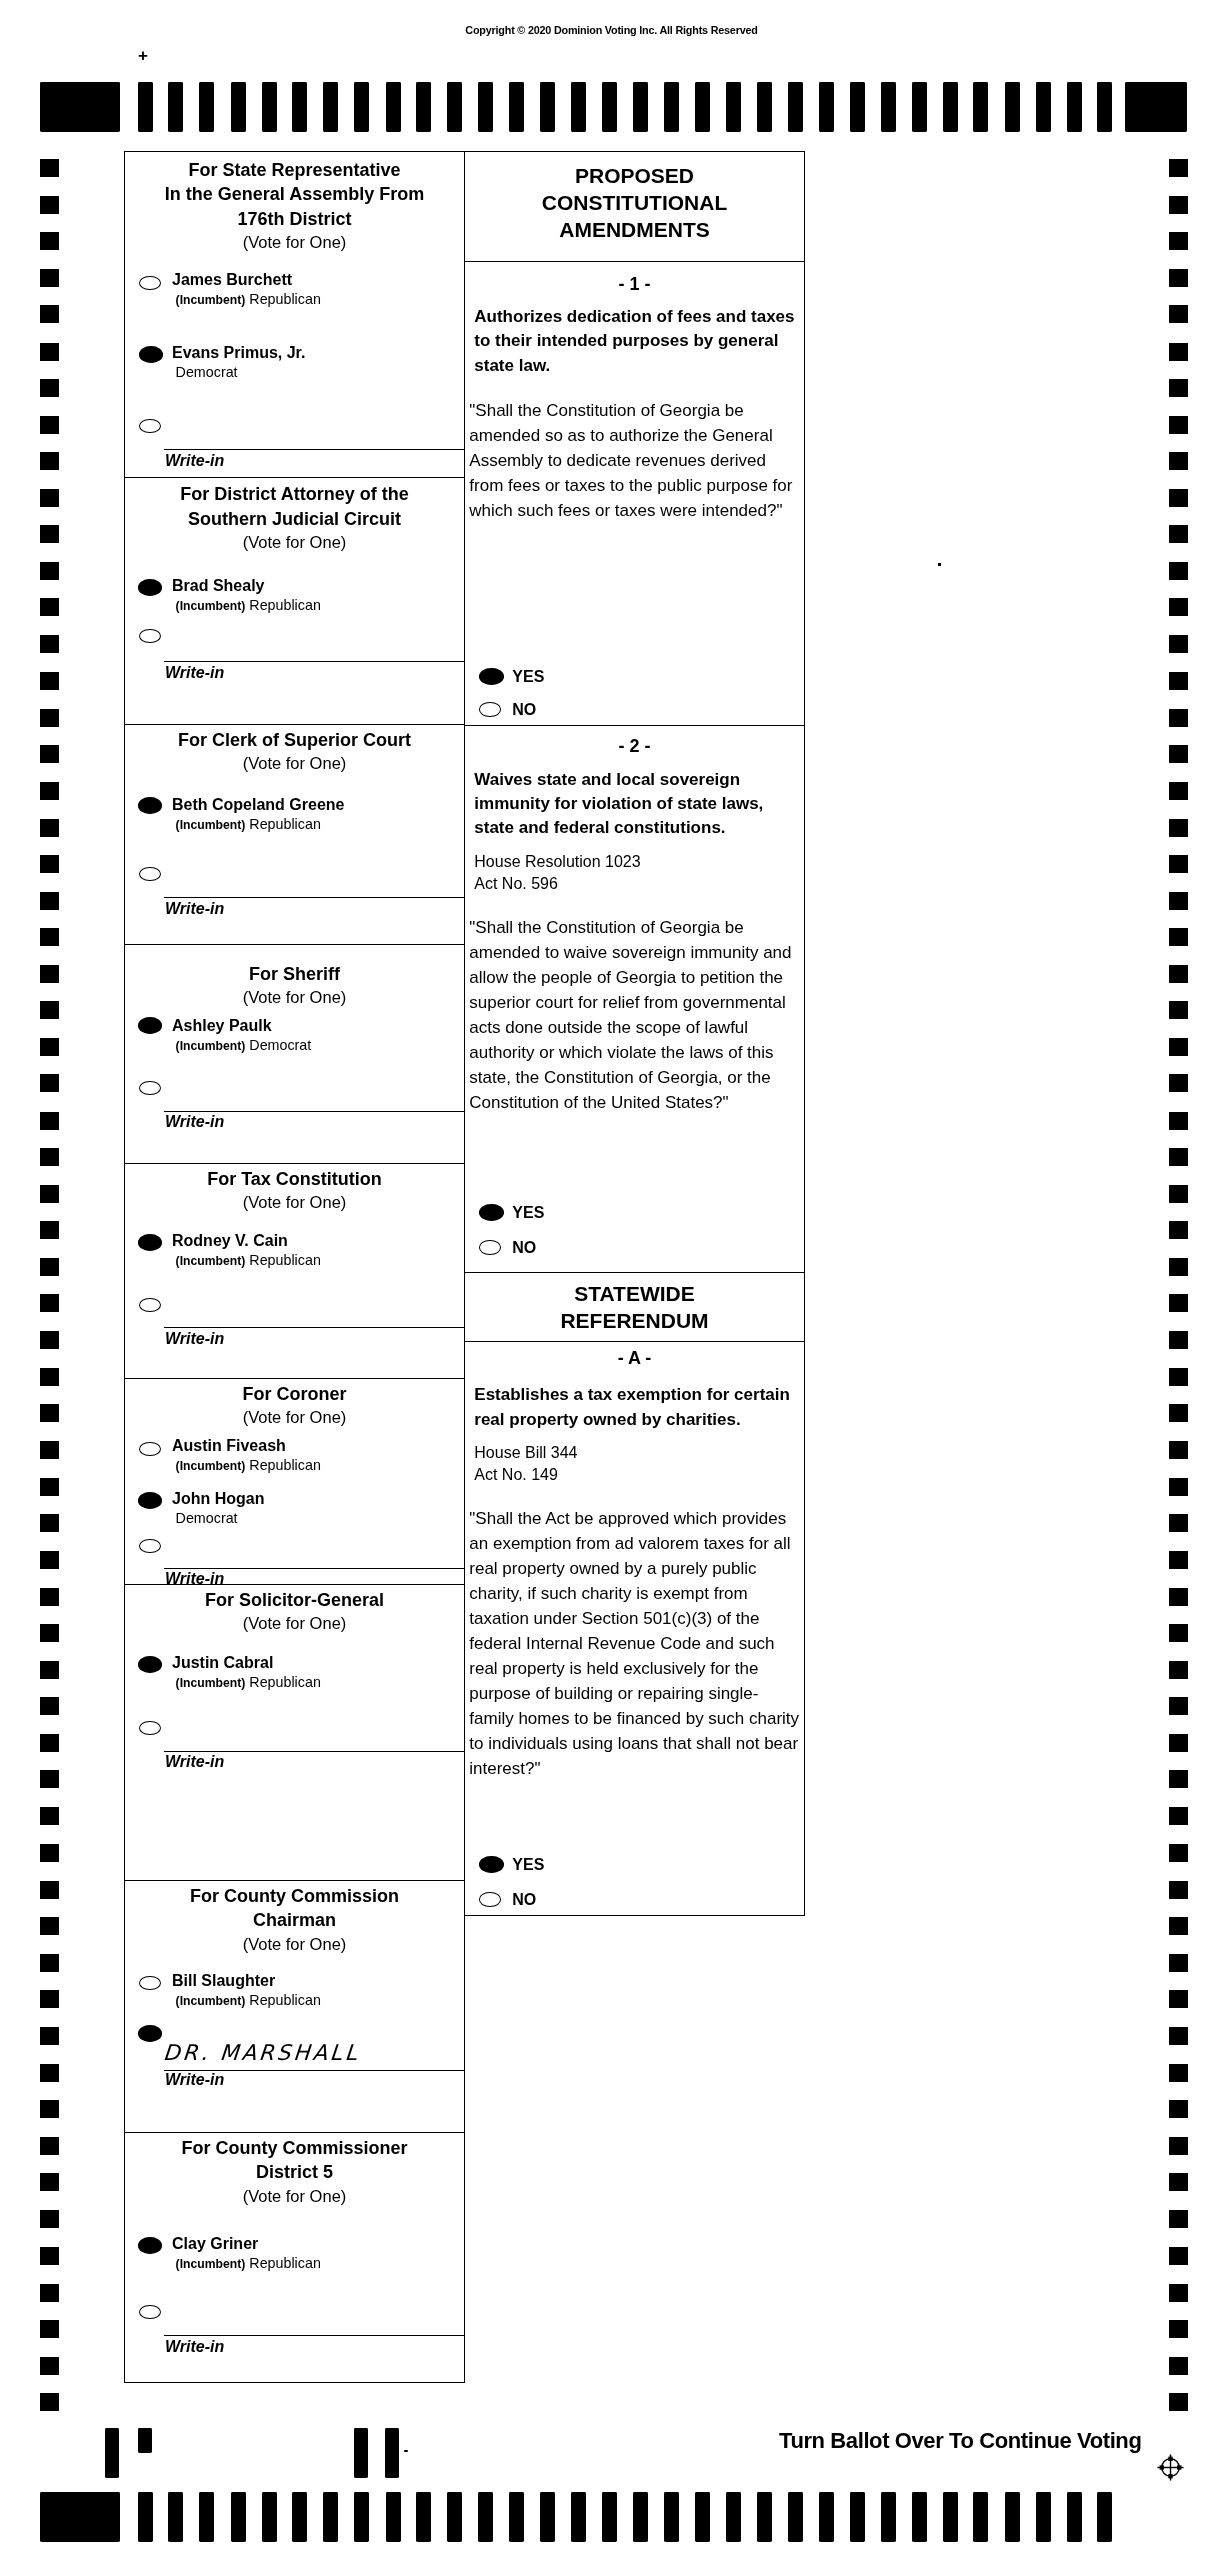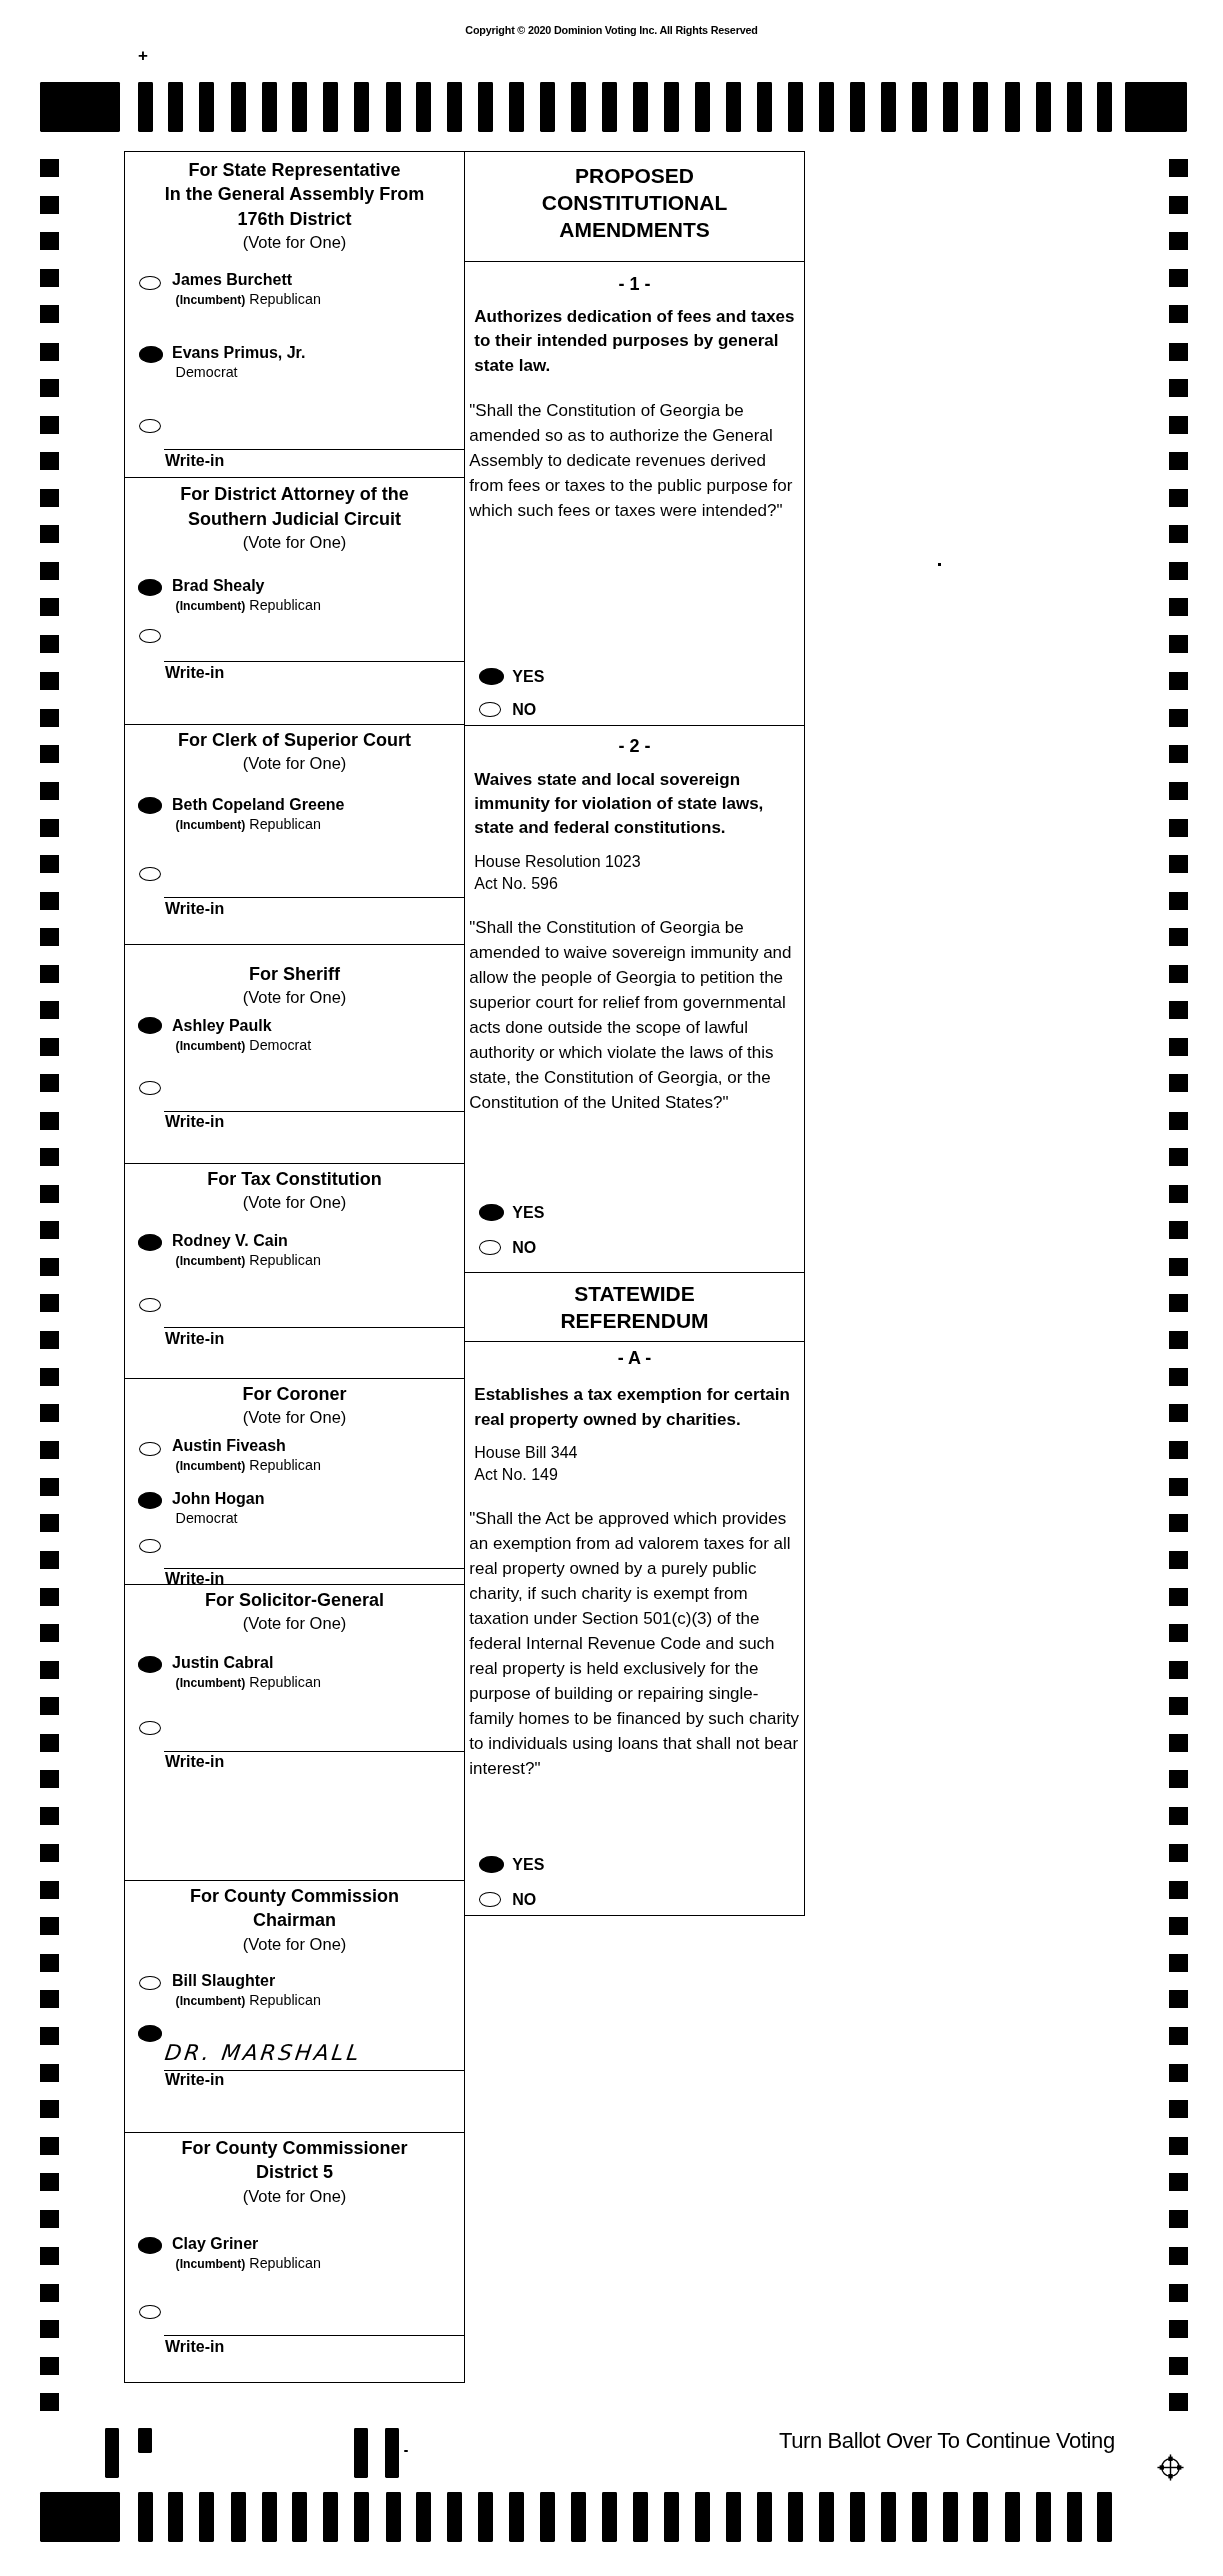--- a/index.html
+++ b/index.html
@@ -14,32 +14,32 @@
   .sec { position: absolute; left: 0; right: 0; border-top: 1.4px solid #000; box-sizing: border-box; }
   .contest-title { text-align: center; font-weight: bold; font-size: 18px; line-height: 24.4px; margin-top: 8.6px; }
   .vote-for { text-align: center; font-size: 16.5px; line-height: 23px; }
   .oval { position: absolute; width: 21.5px; height: 14.3px; border: 1.4px solid #000; border-radius: 50%; box-sizing: border-box; background: #fff; }
   .oval.filled { background: #000; width: 24.4px; height: 17px; }
   .cand { position: absolute; left: 47px; }
   .cand-name { font-weight: bold; font-size: 16px; line-height: 20px; }
   .cand-party { font-size: 14.3px; line-height: 18.6px; padding-left: 3.6px; }
   .cand-party .inc { font-weight: bold; font-size: 12.2px; }
   .writein-line { position: absolute; left: 39px; right: 0; border-top: 1.4px solid #000; }
-  .writein-label { position: absolute; left: 40px; font-weight: bold; font-size: 16px; line-height: 18.6px; }
+  .writein-label { position: absolute; left: 40px; font-weight: bold; font-size: 16px; line-height: 18.6px; font-style: italic; }
   .header-title { text-align: center; font-weight: bold; font-size: 21px; line-height: 27px; }
   .q-num { text-align: center; font-weight: bold; font-size: 18px; line-height: 21.5px; }
   .q-summary { font-weight: bold; font-size: 17px; line-height: 24.4px; padding: 0 8.6px 0 9.3px; }
   .q-ref { font-size: 16px; line-height: 22px; padding: 0 8.6px 0 9.3px; }
   .q-text { font-size: 17px; line-height: 25px; padding: 0 4.3px 0 4.3px; }
   .q-opt { position: absolute; left: 14.3px; font-weight: bold; font-size: 16px; line-height: 18.6px; }
   .q-opt .oval { left: 0; top: 1.4px; }
   .q-opt .oval.filled { top: 0; }
   .q-opt span.lbl { position: absolute; left: 33px; top: 0; white-space: nowrap; }
   .handwriting { position: absolute; left: 40px; font-family: "DejaVu Sans", sans-serif; font-style: italic; font-size: 21.5px; letter-spacing: 2.9px; transform: skewX(-8deg); }
-  .turn-over { position: absolute; left: 779px; top: 2428px; font-weight: normal; font-size: 22px; letter-spacing: -0.4px; }
+  .turn-over { position: absolute; left: 779px; top: 2428px; font-weight: bold; font-size: 22px; letter-spacing: -0.4px; }
   .crosshair { position: absolute; left: 1156px; top: 2453px; width: 29px; height: 29px; }
   .stray-dot { position: absolute; width: 2.9px; height: 2.9px; background: #000; left: 938px; top: 563px; }
 </style>
 </head>
 <body>
 
 <div class="abs copyright">Copyright © 2020 Dominion Voting Inc. All Rights Reserved</div>
 <div class="abs plus">+</div>
 
 <div id="top-barcode">

